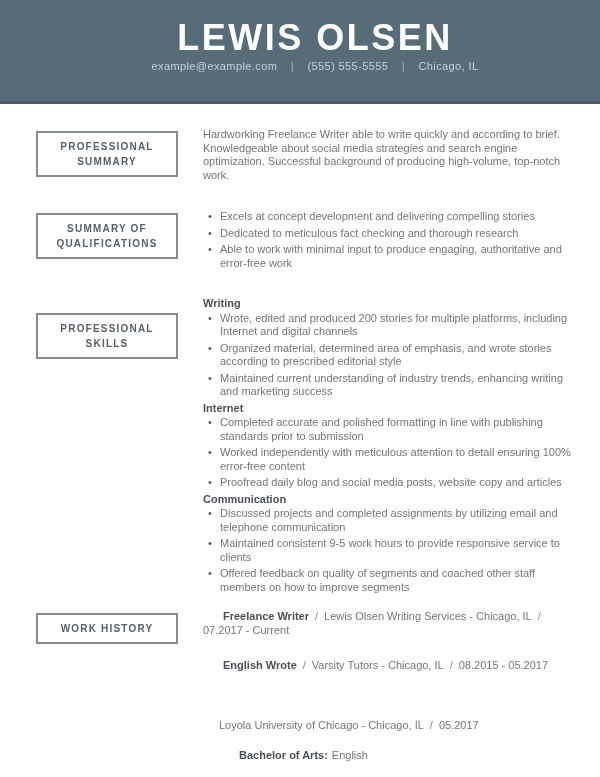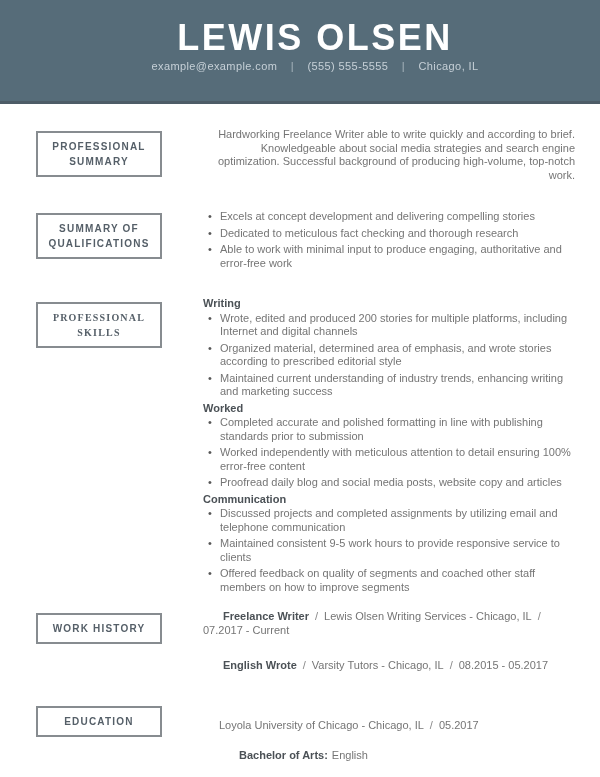--- a/index.html
+++ b/index.html
@@ -50,42 +50,42 @@
   .sec-summary        { top:128px; }
   .sec-qualifications { top:210px; }
   .sec-skills         { top:297px; }
   .sec-work           { top:610px; }
   .sec-education      { top:703px; }
 
   .label-box {
     position:absolute;
     left:36px;
     top:3px;
-    width:126px;
+    width:142px;
     border:2px solid #878c90;
     padding:6px 2px;
     text-align:center;
     font-size:10px;
     line-height:15px;
     font-weight:700;
     letter-spacing:1.2px;
     color:#555f68;
     background:#ffffff;
   }
-  .sec-skills .label-box { top:5px;font-family:Liberation Serif, serif; }
+  .sec-skills .label-box { top:16px; }
 
   .content {
     margin-left:203px;
     width:372px;
     font-size:11px;
     line-height:13.5px;
     color:#757575;
   }
 
-  .content p.para { margin:0;text-align:right; }
+  .content p.para { margin:0; }
 
   
   ul.blist { list-style:none; margin:0; padding:0 0 0 5px; }
   ul.blist li { display:flex; margin-bottom:3px; }
   .dot {
     flex:0 0 auto;
     width:12px;
     color:#565656;
     font-size:11px;
     line-height:13.5px;
@@ -166,21 +166,21 @@
             <span class="btext">Organized material, determined area of emphasis, and wrote stories according to prescribed editorial style</span>
           </li>
           <li>
             <span class="dot">•</span>
             <span class="btext">Maintained current understanding of industry trends, enhancing writing and marketing success</span>
           </li>
         </ul>
       </div>
 
       <div class="group">
-        <div class="group-head">Worked</div>
+        <div class="group-head">Internet</div>
         <ul class="blist">
           <li>
             <span class="dot">•</span>
             <span class="btext">Completed accurate and polished formatting in line with publishing standards prior to submission</span>
           </li>
           <li>
             <span class="dot">•</span>
             <span class="btext">Worked independently with meticulous attention to detail ensuring 100% error-free content</span>
           </li>
           <li>
@@ -217,21 +217,20 @@
       <p class="job">
         <span class="job-title">Freelance Writer</span><span class="slash">/</span><span>Lewis Olsen Writing Services - Chicago, IL</span><span class="slash">/</span><span>07.2017 - Current</span>
       </p>
       <p class="job">
         <span class="job-title">English Wrote</span><span class="slash">/</span><span>Varsity Tutors - Chicago, IL</span><span class="slash">/</span><span>08.2015 - 05.2017</span>
       </p>
     </div>
   </section>
 
   <section class="section sec-education">
-    <div class="label-box">EDUCATION</div>
     <div class="content">
       <p class="edu-line">
         <span>Loyola University of Chicago - Chicago, IL</span><span class="slash">/</span><span>05.2017</span>
       </p>
       <p class="edu-line">
         <span class="degree-label">Bachelor of Arts:</span><span class="degree-value">English</span>
       </p>
     </div>
   </section>
 

